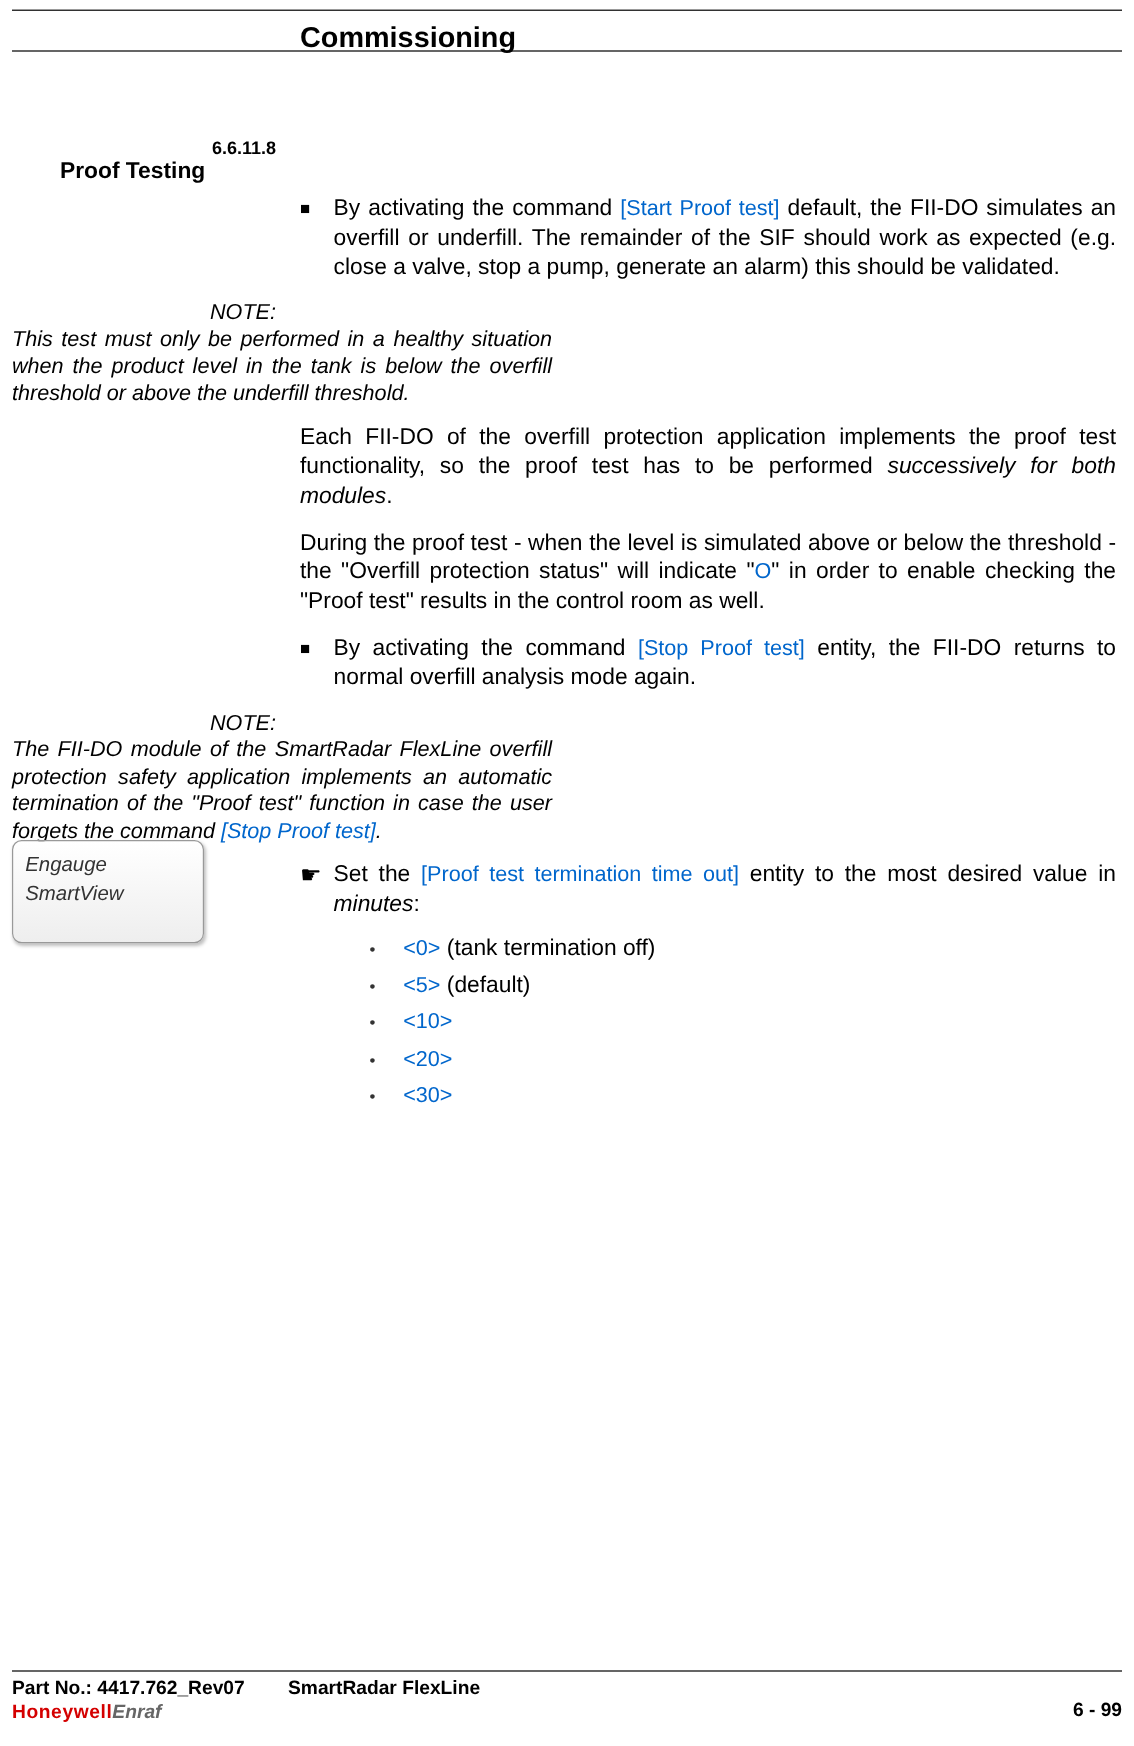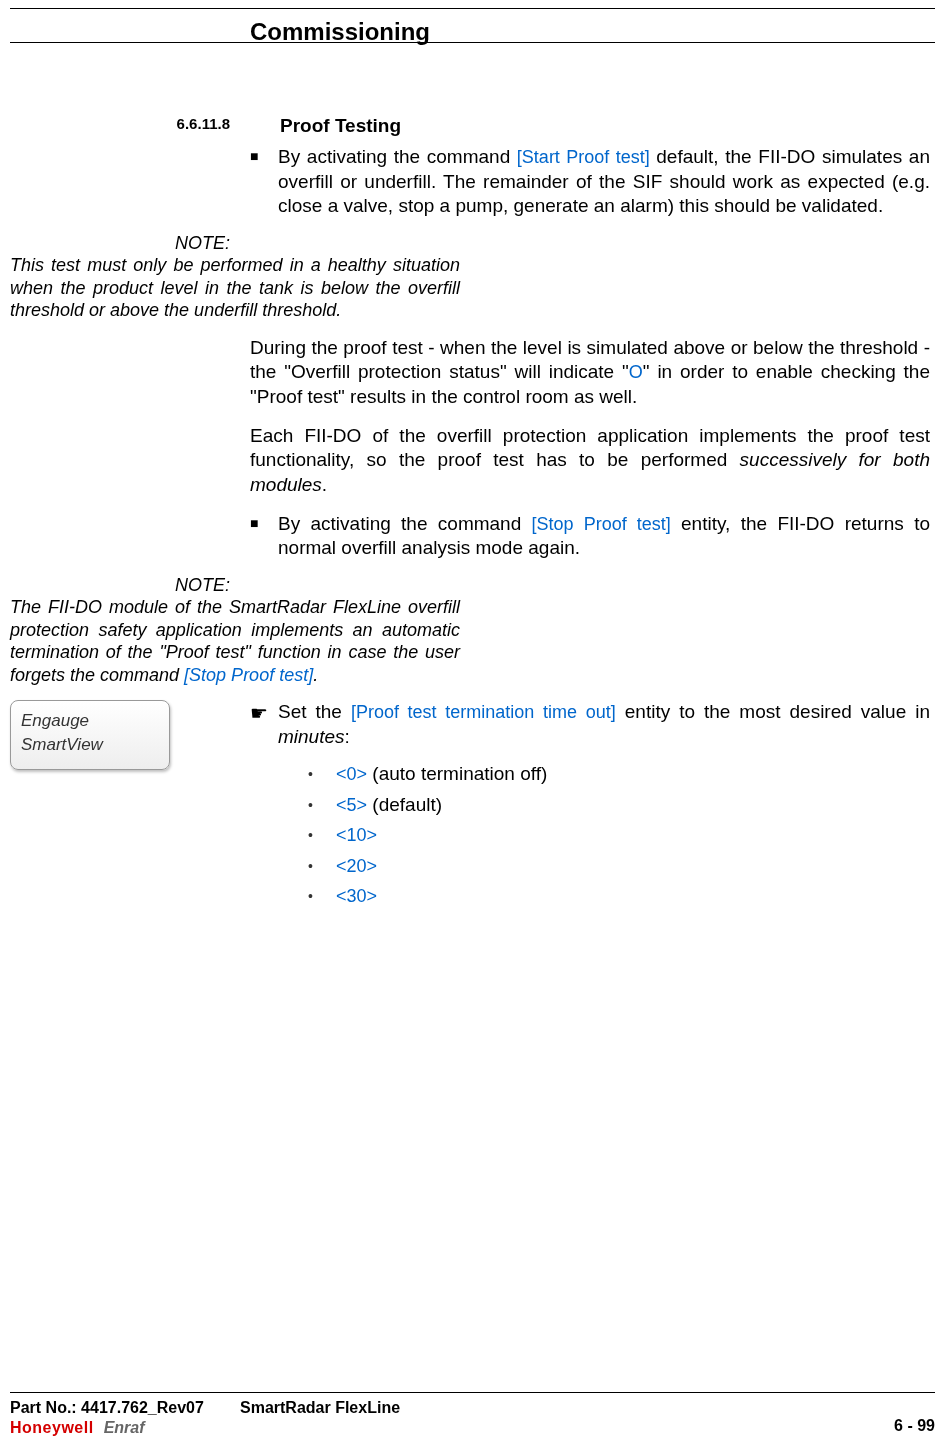--- a/index.html
+++ b/index.html
@@ -34,20 +34,21 @@
   }
   .content {
     position: absolute;
     top: 115px;
     left: 10px;
     right: 10px;
   }
   .section-row {
     display: flex;
     margin-bottom: 8px;
+    flex-direction: column;
   }
   .section-num {
     width: 230px;
     text-align: right;
     padding-right: 10px;
     font-weight: bold;
     font-size: 15px;
     flex-shrink: 0;
   }
   .section-title {
@@ -122,21 +123,21 @@
     flex-shrink: 0;
     font-size: 14px;
     color: #333;
     padding-top: 4px;
   }
   .callout {
     position: absolute;
     left: 10px;
     top: 700px;
     width: 160px;
-    height: 70px;
+    height: 86px;
     border: 1px solid #999;
     border-radius: 8px;
     background: linear-gradient(#fff, #eee);
     box-shadow: 1px 2px 3px rgba(0,0,0,0.25);
     padding: 8px 10px;
     font-style: italic;
     font-family: Arial, sans-serif;
     font-size: 17px;
     line-height: 1.4;
     color: #333;
@@ -156,21 +157,21 @@
     font-size: 16px;
     font-weight: bold;
   }
   .footer-left { width: 230px; }
   .footer-mid { flex: 1; }
   .footer-right { text-align: left; padding-top: 18px; }
   .brand-row {
     display: flex;
     align-items: center;
     margin-top: 2px;
-    gap: 10px;
+    gap: 0;
   }
   .honeywell {
     color: #d40000;
     font-weight: bold;
     font-size: 16px;
     letter-spacing: 0.5px;
   }
   .enraf {
     color: #666;
     font-weight: bold;
@@ -200,25 +201,25 @@
       </div>
     </div>
   </div>
 
   <div class="note-row">
     <div class="note-label">NOTE:</div>
     <div class="note-text">This test must only be performed in a healthy situation when the product level in the tank is below the overfill threshold or above the underfill threshold.</div>
   </div>
 
   <div class="body-block para">
+    <span>Each FII-DO of the overfill protection application implements the proof test functionality, so the proof test has to be performed </span><em>successively for both modules</em><span>.</span>
+  </div>
+
+  <div class="body-block para">
     <span>During the proof test - when the level is simulated above or below the threshold - the "Overfill protection status" will indicate "</span><span class="entity-code">O</span><span>" in order to enable checking the "Proof test" results in the control room as well.</span>
-  </div>
-
-  <div class="body-block para">
-    <span>Each FII-DO of the overfill protection application implements the proof test functionality, so the proof test has to be performed </span><em>successively for both modules</em><span>.</span>
   </div>
 
   <div class="body-block">
     <div class="bullet-row">
       <div class="bullet-mark">■</div>
       <div class="bullet-text">
         <span>By activating the command </span><span class="entity">[Stop Proof test]</span><span> entity, the FII-DO returns to normal overfill analysis mode again.</span>
       </div>
     </div>
   </div>
@@ -233,21 +234,21 @@
   <div class="pointer-row">
     <div class="pointer-mark">☛</div>
     <div class="bullet-text para">
       <span>Set the </span><span class="entity">[Proof test termination time out]</span><span> entity to the most desired value in </span><em>minutes</em><span>:</span>
     </div>
   </div>
 
   <div class="sub-bullets">
     <div class="sub-bullet-row">
       <div class="sub-bullet-mark">•</div>
-      <div><span class="entity-code">&lt;0&gt;</span><span> (auto termination off)</span></div>
+      <div><span class="entity-code">&lt;0&gt;</span><span> (tank termination off)</span></div>
     </div>
     <div class="sub-bullet-row">
       <div class="sub-bullet-mark">•</div>
       <div><span class="entity-code">&lt;5&gt;</span><span> (default)</span></div>
     </div>
     <div class="sub-bullet-row">
       <div class="sub-bullet-mark">•</div>
       <div><span class="entity-code">&lt;10&gt;</span></div>
     </div>
     <div class="sub-bullet-row">

